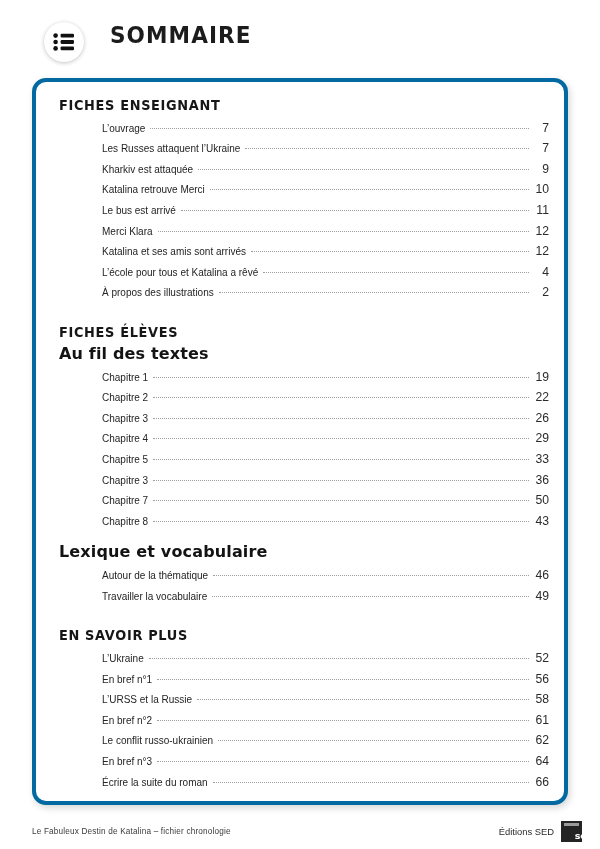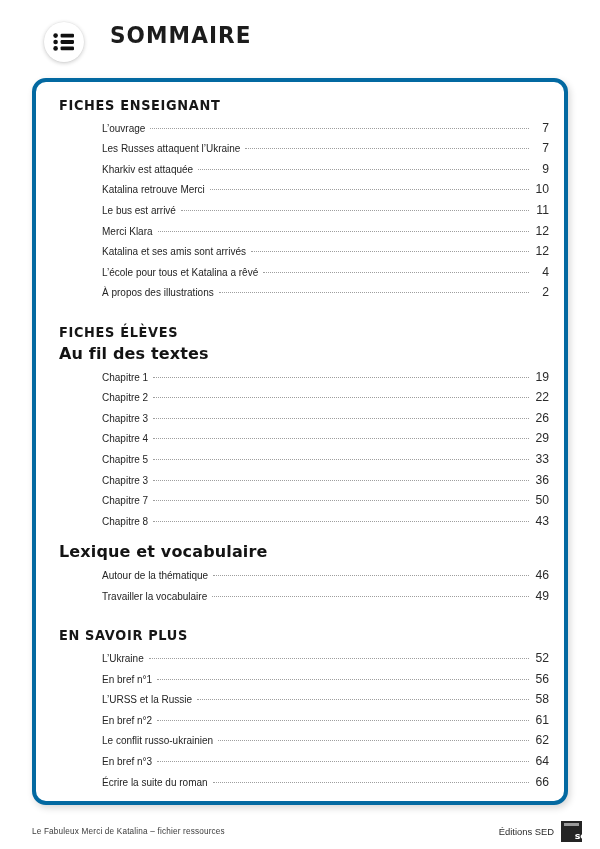--- a/index.html
+++ b/index.html
@@ -363,21 +363,21 @@
         </div>
         <div class="entry row-h">
           <span class="label">Écrire la suite du roman</span>
           <span class="dots"></span>
           <span class="pg">66</span>
         </div>
       </div>
   </div>
 
   <div class="footer">
-    <span class="footer-left">Le Fabuleux Merci de Katalina – fichier ressources</span>
+    <span class="footer-left">Le Fabuleux Destin de Katalina – fichier chronologie</span>
     <span class="footer-right">
       <span class="footer-editor">Éditions SED</span>
       <span class="sed-logo">
         <span class="cap"></span>
         <span class="word">sed</span>
       </span>
     </span>
   </div>
 
 </div>

